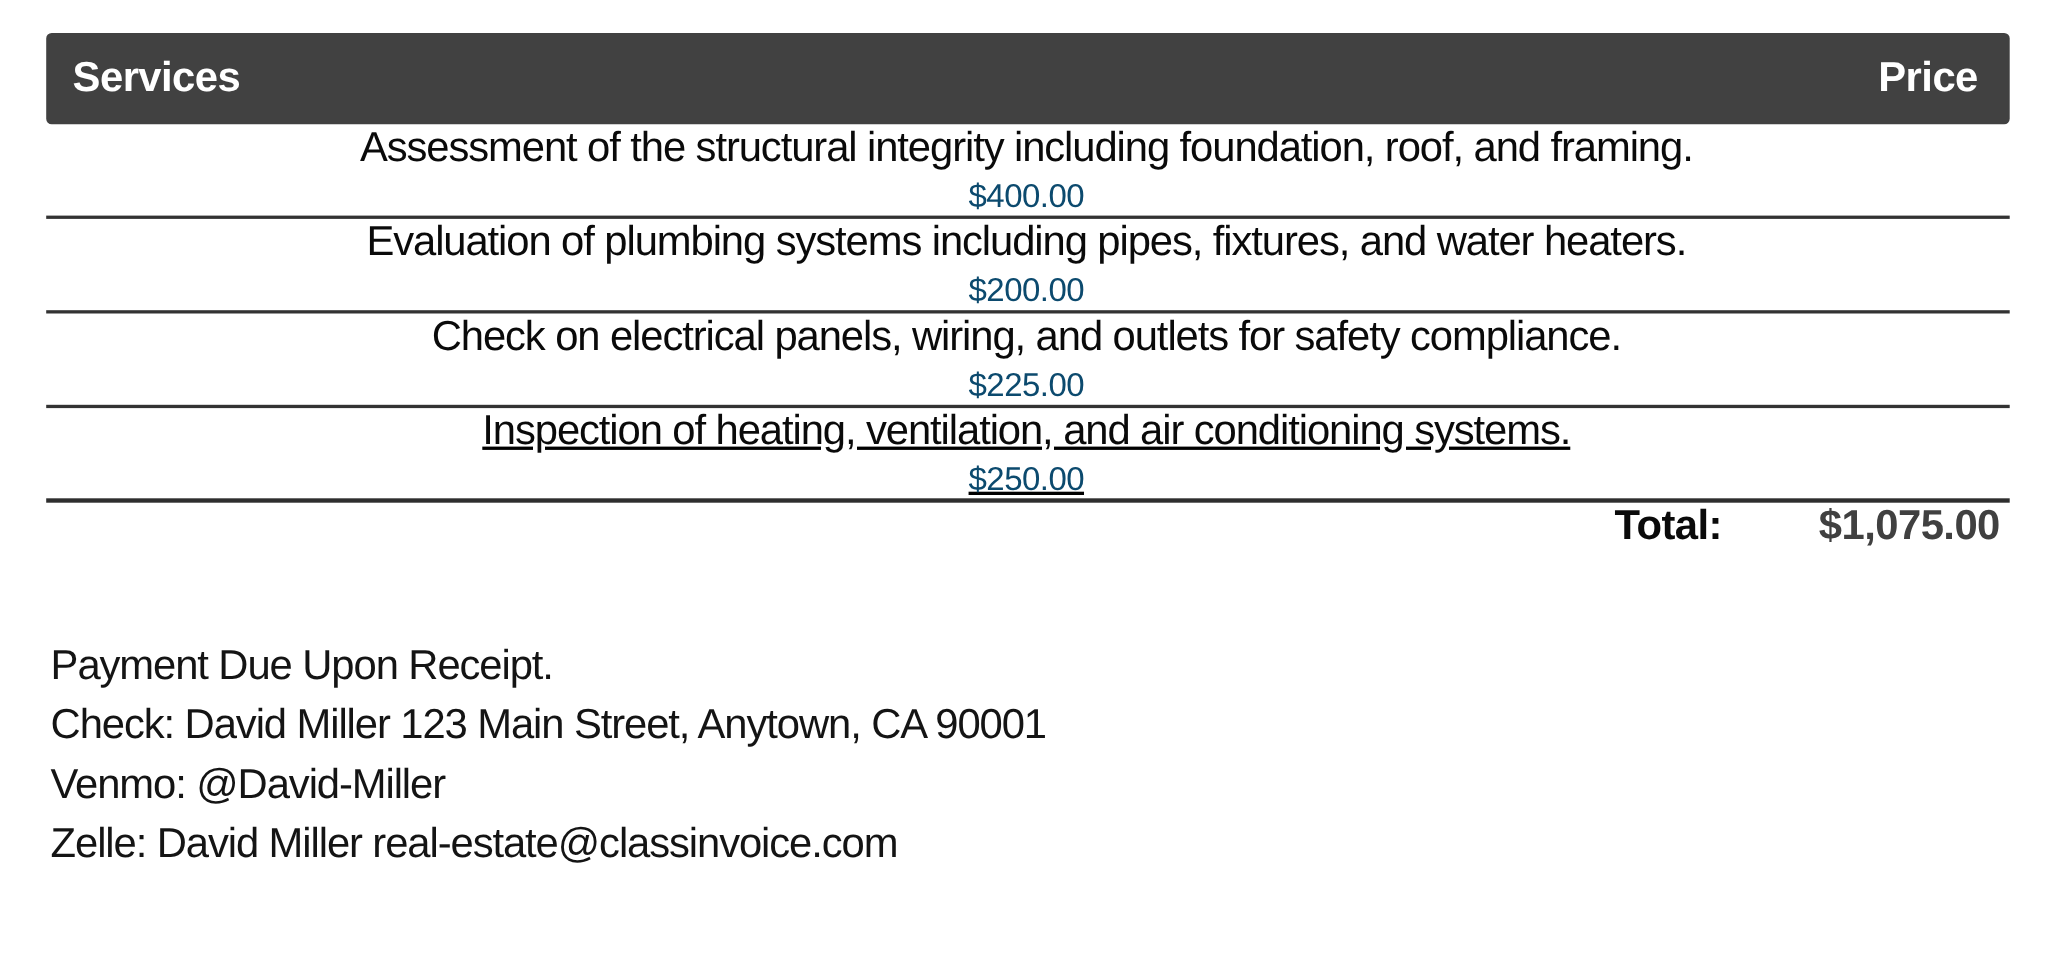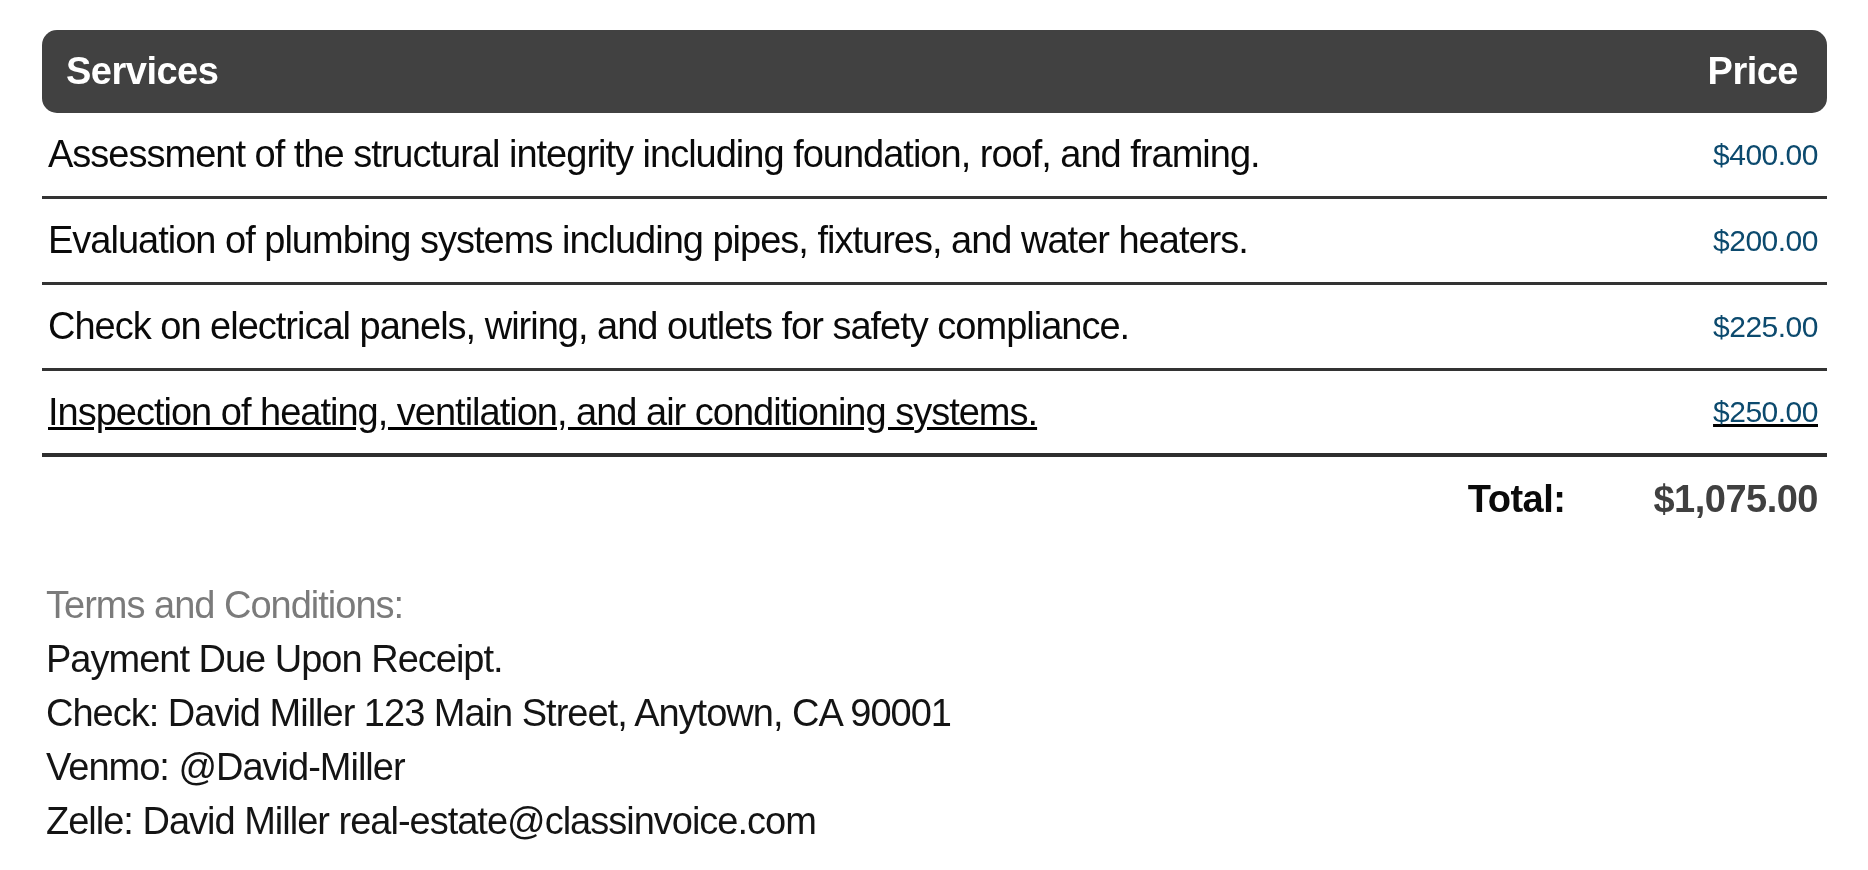--- a/index.html
+++ b/index.html
@@ -19,62 +19,63 @@
     position: absolute;
     left: 42px;
     top: 30px;
     width: 1785px;
   }
   
   .thead {
     box-sizing: border-box;
     height: 83px;
     background: #414141;
-    border-radius: 15px;
+    border-radius: 5px;
     display: flex;
     justify-content: space-between;
     align-items: center;
     padding: 0 29px 0 24px;
   }
   .thead .cell {
     color: #ffffff;
     font-size: 38px;
     font-weight: bold;
     letter-spacing: -0.5px;
   }
   
   .row {
     box-sizing: border-box;
     height: 86px;
     display: flex;
     justify-content: space-between;
     align-items: center;
     border-bottom: 3px solid #333333;
     padding: 0 9px 0 6px;
+    flex-direction: column;
   }
   .row.last { border-bottom-width: 4px; border-bottom-color: #2e2e2e; text-decoration: underline; }
   .service-desc {
     font-size: 38px;
     letter-spacing: -1px;
     color: #0a0a0a;
     white-space: nowrap;
   }
   .service-price {
     font-size: 30px;
     letter-spacing: -0.5px;
     color: #0c4a6e;
     white-space: nowrap;
   }
   
   .total-row {
     box-sizing: border-box;
     height: 84px;
     display: flex;
     justify-content: flex-end;
-    align-items: center;
+    align-items: flex-start;
     padding-right: 9px;
   }
   .total-label {
     font-size: 38px;
     font-weight: bold;
     letter-spacing: -0.5px;
     color: #0a0a0a;
     margin-right: 88px;
   }
   .total-value {
@@ -123,21 +124,20 @@
       <span class="service-desc">Inspection of heating, ventilation, and air conditioning systems.</span>
       <span class="service-price">$250.00</span>
     </div>
 
     <div class="total-row">
       <span class="total-label">Total:</span>
       <span class="total-value">$1,075.00</span>
     </div>
 
     <div class="terms">
-      <div class="terms-heading">Terms and Conditions:</div>
       <div class="terms-line">Payment Due Upon Receipt.</div>
       <div class="terms-line">Check: David Miller 123 Main Street, Anytown, CA 90001</div>
       <div class="terms-line">Venmo: @David-Miller</div>
       <div class="terms-line">Zelle: David Miller real-estate@classinvoice.com</div>
     </div>
 
   </div>
 </div>
 
 </body></html>

